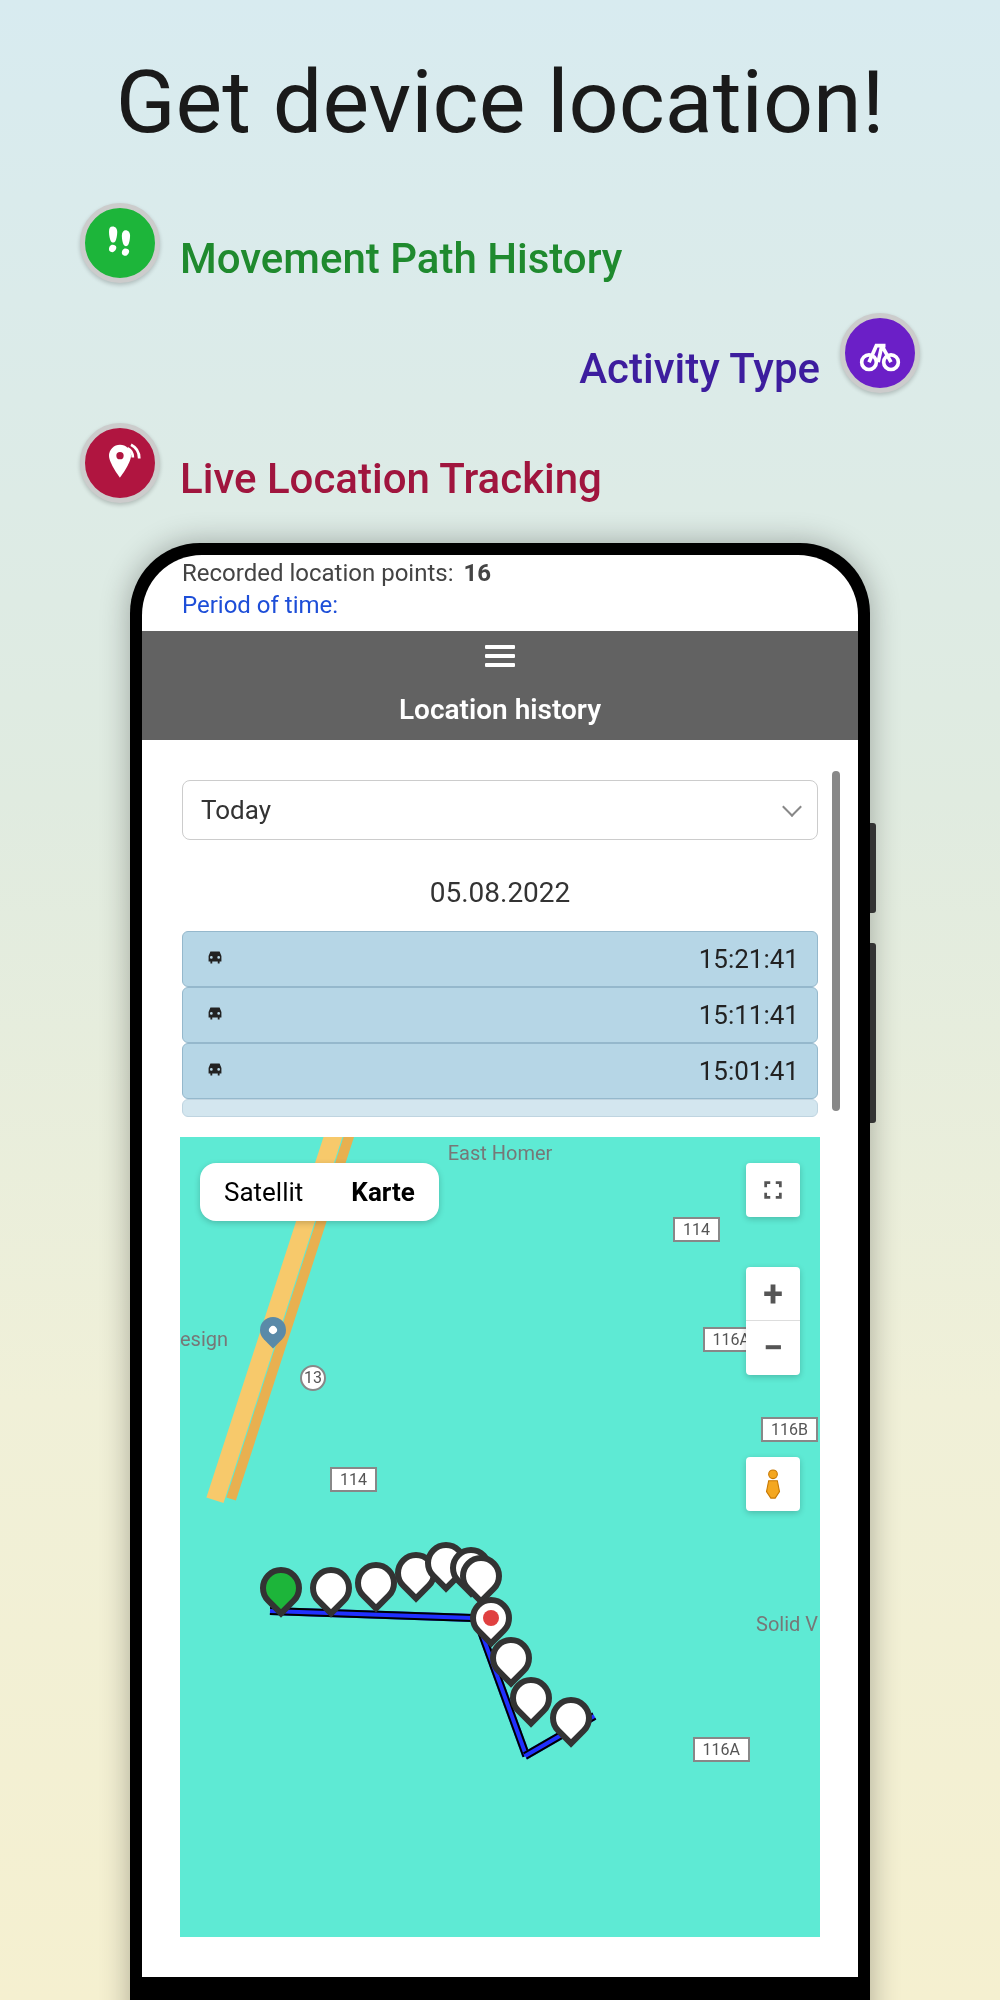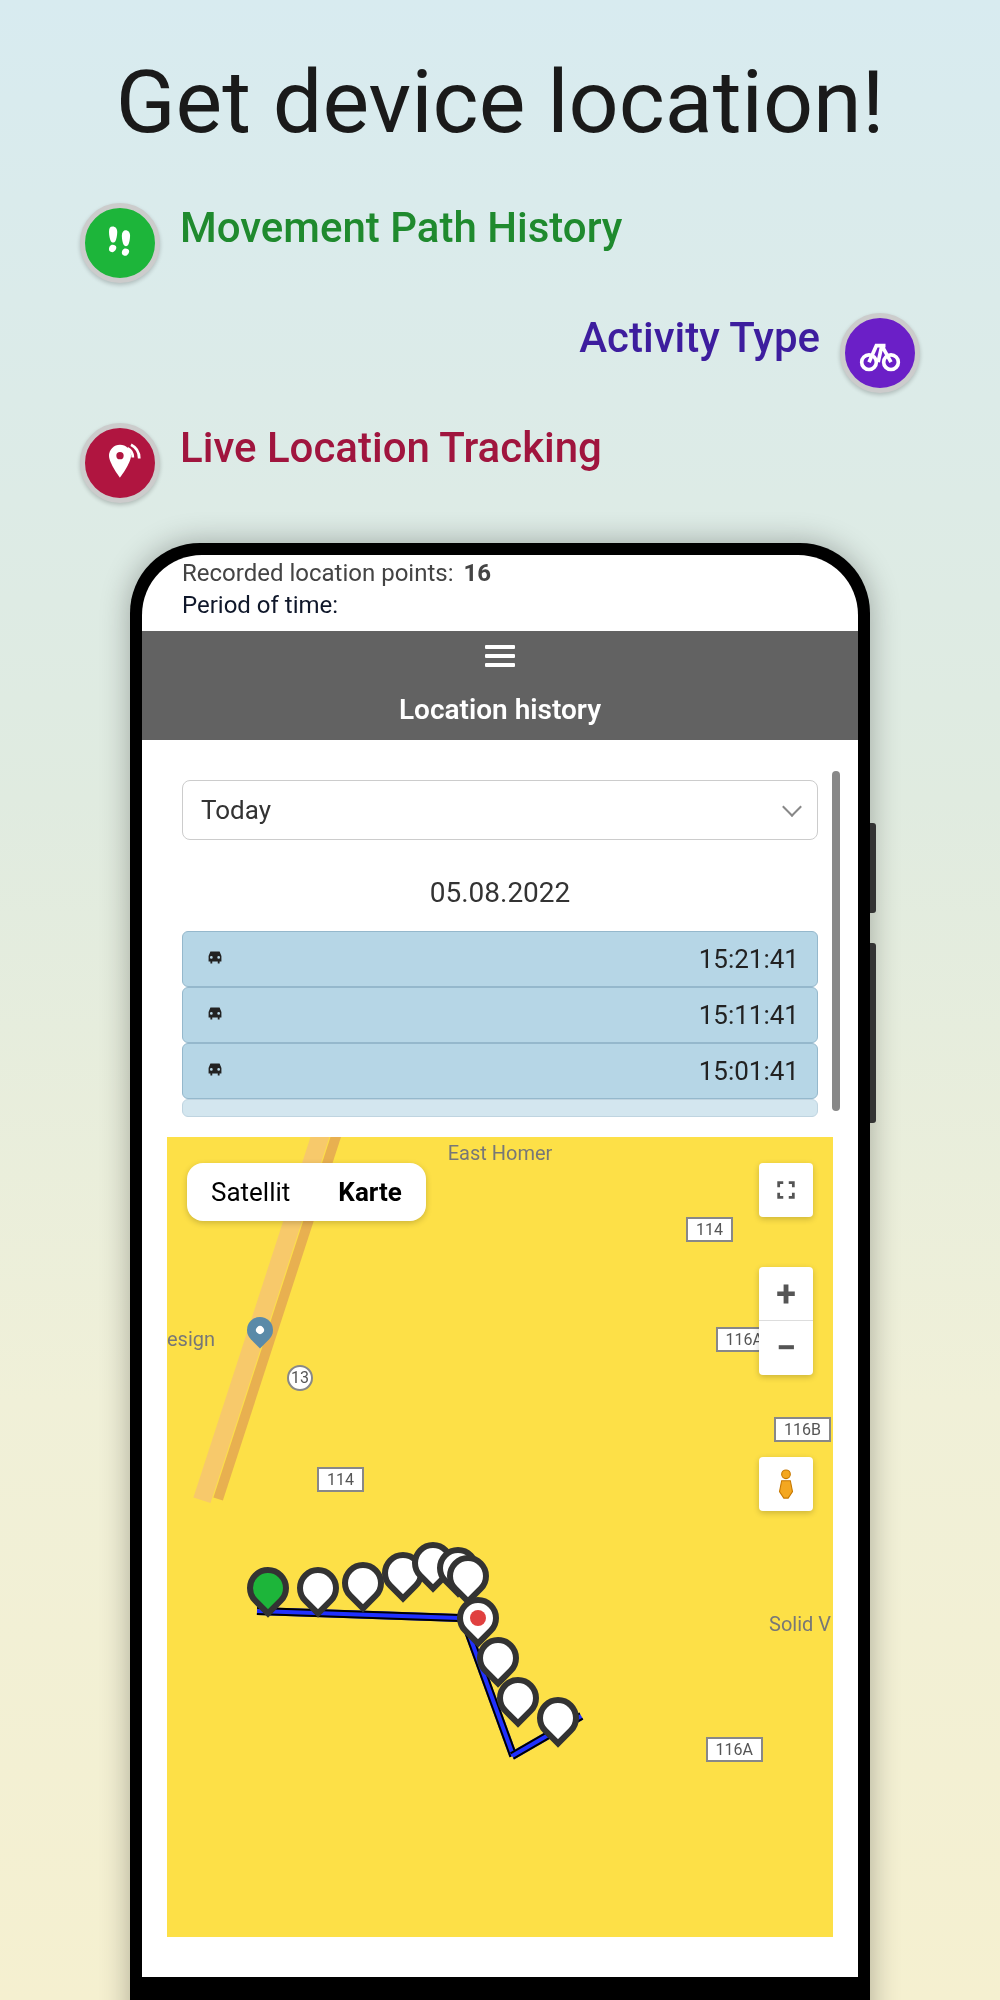--- a/index.html
+++ b/index.html
@@ -18,21 +18,21 @@
   text-align: center;
   padding-top: 50px;
 }
 
 .features {
   margin-top: 50px;
   padding: 0 80px;
 }
 .feature-row {
   display: flex;
-  align-items: flex-start;
+  align-items: flex-end;
   margin-bottom: 30px;
 }
 .feature-row.right { justify-content: flex-end; }
 .icon-circle {
   width: 80px;
   height: 80px;
   border-radius: 50%;
   display: flex;
   align-items: center;
   justify-content: center;
@@ -120,21 +120,21 @@
   padding-top: 8px;
   position: relative;
 }
 .recorded-line {
   color: #444;
   font-size: 24px;
   padding: 0 40px 4px;
 }
 .recorded-line strong { font-weight: 700; margin-left: 10px; }
 .period-label {
-  color: #0f172a;
+  color: #1d4ed8;
   font-size: 24px;
   padding: 0 40px 12px;
 }
 
 .content-pad { padding: 40px 40px 0 40px; }
 
 .dropdown {
   border: 1px solid #ccc;
   border-radius: 8px;
   padding: 14px 18px;
@@ -181,23 +181,23 @@
   padding: 12px 18px;
   display: flex;
   align-items: center;
   justify-content: space-between;
   font-size: 26px;
   color: #222;
 }
 .point-row.partial { height: 18px; padding: 0 18px; opacity: 0.6; }
 
 .map-area {
-  margin: 20px 25px 0;
+  margin: 20px 38px 0;
   height: 800px;
-  background: #fde047;
+  background: #5eead4;
   position: relative;
   overflow: hidden;
 }
 
 .map-label {
   position: absolute;
   font-size: 20px;
   color: #777;
 }
 

